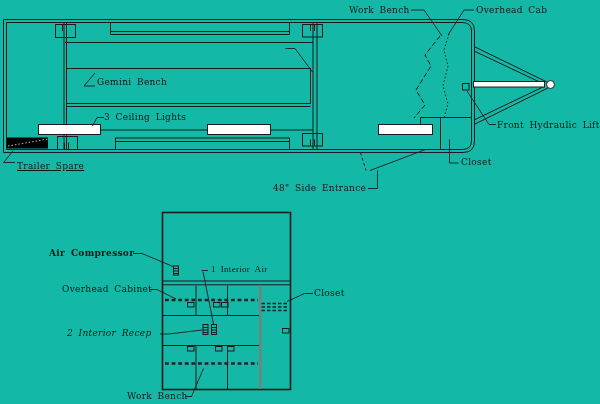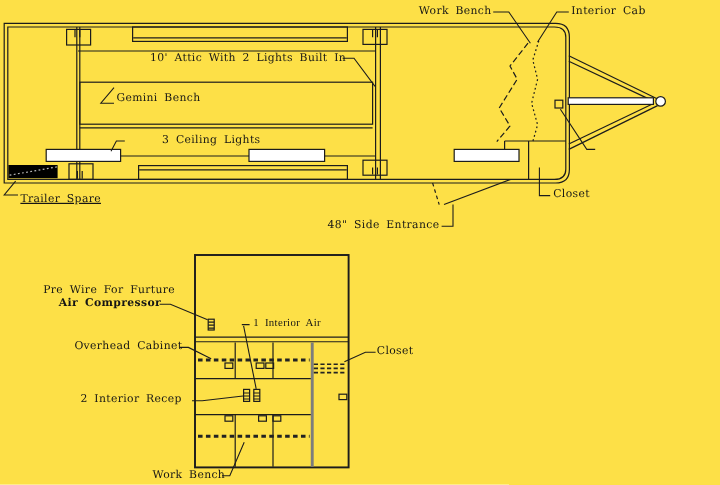--- a/index.html
+++ b/index.html
@@ -1,16 +1,16 @@
 <!DOCTYPE html>
 <html><head>
 <meta charset="utf-8">
 <style>
   html,body{margin:0;padding:0;background:#ffffff;}
-  .canvas{position:relative;width:600px;height:404px;background:#fde047;overflow:hidden;
+  .canvas{position:relative;width:600px;height:404px;background:#14b8a6;overflow:hidden;
           font-family:"DejaVu Serif", serif;}
   .canvas svg{position:absolute;left:0;top:0;}
   .ln{stroke:#1c1c1c;fill:none;stroke-width:1;}
   .thick{stroke:#7d7d7d;fill:none;stroke-width:2.4;}
   .ldr{stroke:#1c1c1c;fill:none;stroke-width:0.9;}
   .dashbold{stroke:#222222;fill:none;stroke-width:2.6;stroke-dasharray:3.8 2.8;}
   .closetdash{stroke:#222222;fill:none;stroke-width:1.3;stroke-dasharray:3.5 2;}
   .fillw{fill:#ffffff;}
   .lbl{position:absolute;font-size:9px;line-height:11px;color:#151515;
        letter-spacing:0.3px;word-spacing:2.4px;white-space:nowrap;}
@@ -123,29 +123,28 @@
     <line class="ldr" x1="201.5" y1="270.5" x2="208" y2="270.5"></line>
     <line class="ldr" x1="203" y1="271.5" x2="213.5" y2="324"></line>
     <polyline class="ldr" points="150,289.5 157,289.5 176,299"></polyline>
     <polyline class="ldr" points="160,334 168.5,334 202.5,330"></polyline>
     <polyline class="ldr" points="313,293.5 304.5,293.5 287,301.5"></polyline>
     <polyline class="ldr" points="185,396.5 191.5,396.5 203.5,368.5"></polyline>
   </g>
 </svg>
 
   <div class="lbl" style="left:349px;top:5px;">Work Bench</div>
-  <div class="lbl" style="left:476px;top:5px;">Interior Cab</div>
-  <div class="lbl" style="left:125px;top:44px;">10' Attic With 2 Lights Built In</div>
+  <div class="lbl" style="left:476px;top:5px;">Overhead Cab</div>
   <div class="lbl" style="left:97px;top:77px;">Gemini Bench</div>
-  <div class="lbl" style="left:104px;top:112px;margin-left:31px;">3 Ceiling Lights</div>
+  <div class="lbl" style="left:104px;top:112px;">3 Ceiling Lights</div>
   <div class="lbl" style="left:17px;top:161px;text-decoration:underline;">Trailer Spare</div>
+  <div class="lbl" style="left:497px;top:120px;">Front Hydraulic Lift</div>
   <div class="lbl" style="left:461px;top:157px;">Closet</div>
   <div class="lbl" style="left:273px;top:183px;">48" Side Entrance</div>
 
-  <div class="lbl" style="left:36px;top:237px;">Pre Wire For Furture</div>
   <div class="lbl" style="left:49px;top:248px;font-weight:bold;">Air Compressor</div>
   <div class="lbl" style="left:211px;top:264px;font-family:Liberation Serif, serif;">1 Interior Air</div>
   <div class="lbl" style="left:62px;top:284px;">Overhead Cabinet</div>
   <div class="lbl" style="left:314px;top:288px;">Closet</div>
-  <div class="lbl" style="left:67px;top:328px;">2 Interior Recep</div>
+  <div class="lbl" style="left:67px;top:328px;font-style:italic;">2 Interior Recep</div>
   <div class="lbl" style="left:127px;top:391px;">Work Bench</div>
 
 </div>
 
 </body></html>

